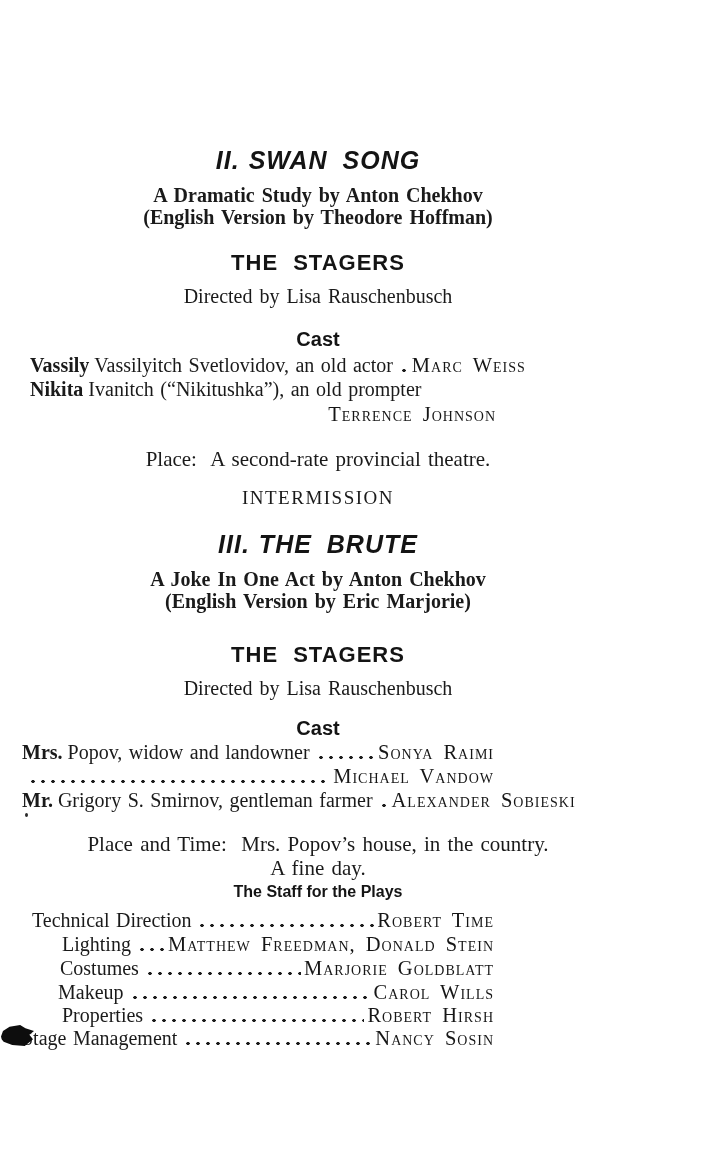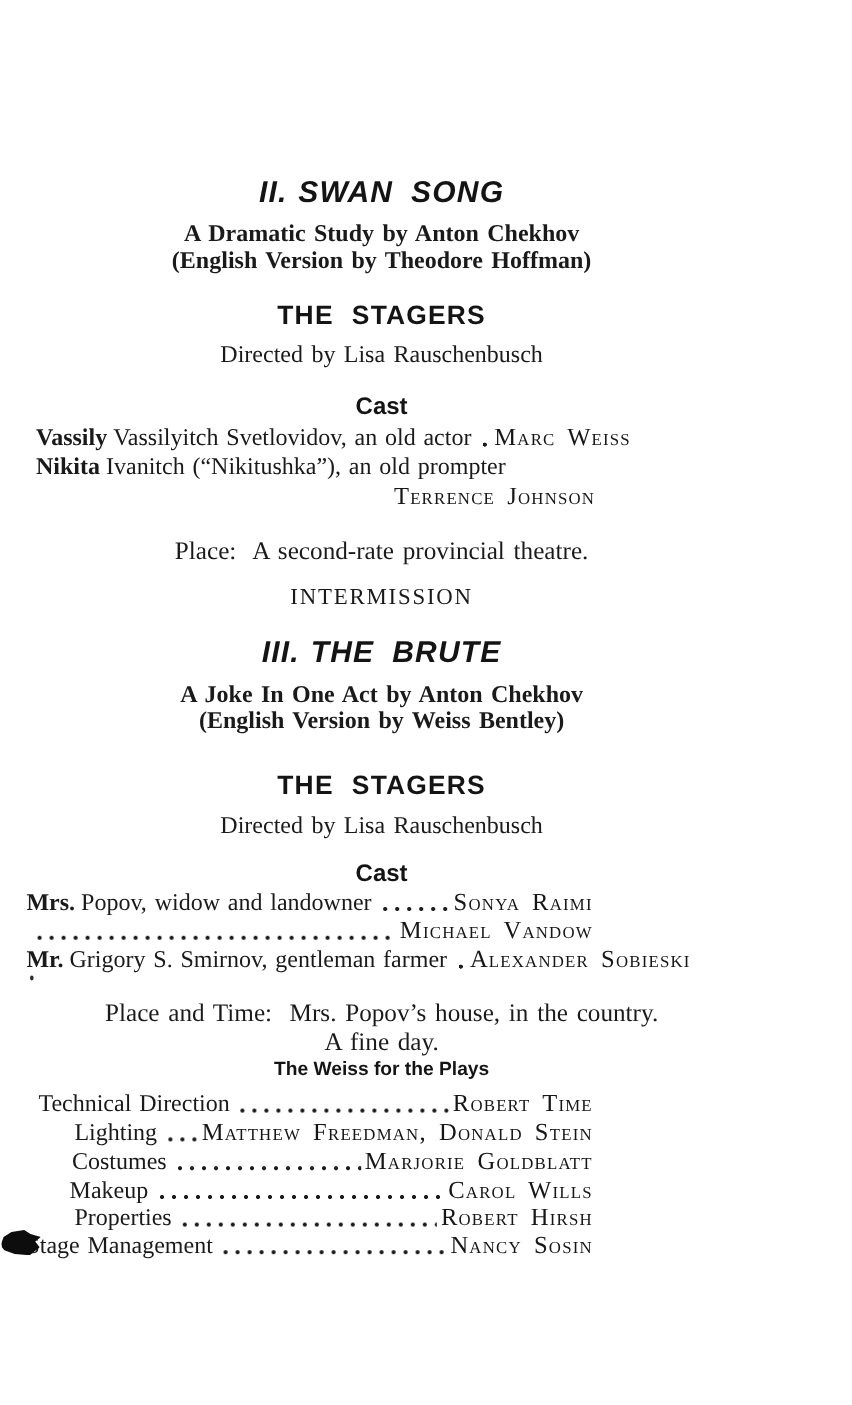--- a/index.html
+++ b/index.html
@@ -89,21 +89,21 @@
   <div class="line row-right" style="top:403px">
     <span class="actor">Terrence Johnson</span>
   </div>
 
   <div class="line center place" style="top:447px">Place:  A second-rate provincial theatre.</div>
 
   <div class="line center intermission" style="top:487px">INTERMISSION</div>
 
   <div class="line center play-title" style="top:531px"><span>III.</span><span style="display:inline-block;width:9px"></span><span>THE BRUTE</span></div>
   <div class="line center byline" style="top:568px">A Joke In One Act by Anton Chekhov</div>
-  <div class="line center byline" style="top:590px">(English Version by Weiss Bentley)</div>
+  <div class="line center byline" style="top:590px">(English Version by Eric Marjorie)</div>
   <div class="line center company" style="top:643px">THE STAGERS</div>
   <div class="line center director" style="top:676px">Directed by Lisa Rauschenbusch</div>
   <div class="line center subhead" style="top:719px">Cast</div>
 
   <div class="row" style="top:741px; left:22px">
     <span class="role"><span class="role-lead">Mrs.</span><span>Popov, widow and landowner</span></span>
     <span class="leader"></span>
     <span class="actor">Sonya Raimi</span>
   </div>
   <div class="row" style="top:765px; left:22px">
@@ -112,21 +112,21 @@
   </div>
   <div class="row" style="top:789px; left:22px">
     <span class="role"><span class="role-lead">Mr.</span><span>Grigory S. Smirnov, gentleman farmer</span></span>
     <span class="leader"></span>
     <span class="actor">Alexander Sobieski</span>
   </div>
 
   <div class="line center place" style="top:832px">Place and Time:  Mrs. Popov’s house, in the country.</div>
   <div class="line center place" style="top:856px">A fine day.</div>
 
-  <div class="line center staff-head" style="top:883px">The Weiss for the Plays</div>
+  <div class="line center staff-head" style="top:883px">The Staff for the Plays</div>
 
   <div class="row" style="top:909px; left:32px">
     <span class="role">Technical Direction</span>
     <span class="leader"></span>
     <span class="actor">Robert Time</span>
   </div>
   <div class="row" style="top:933px; left:62px">
     <span class="role">Lighting</span>
     <span class="leader"></span>
     <span class="actor">Matthew Freedman, Donald Stein</span>

